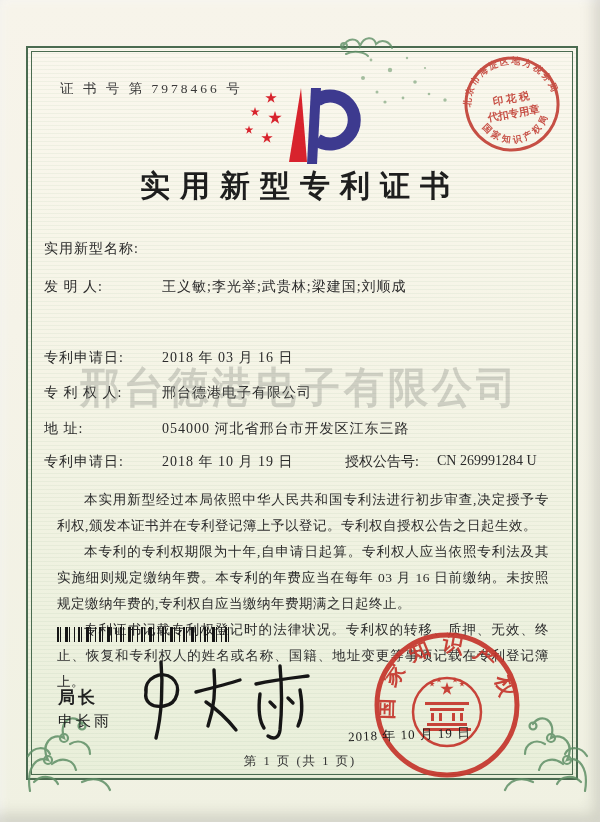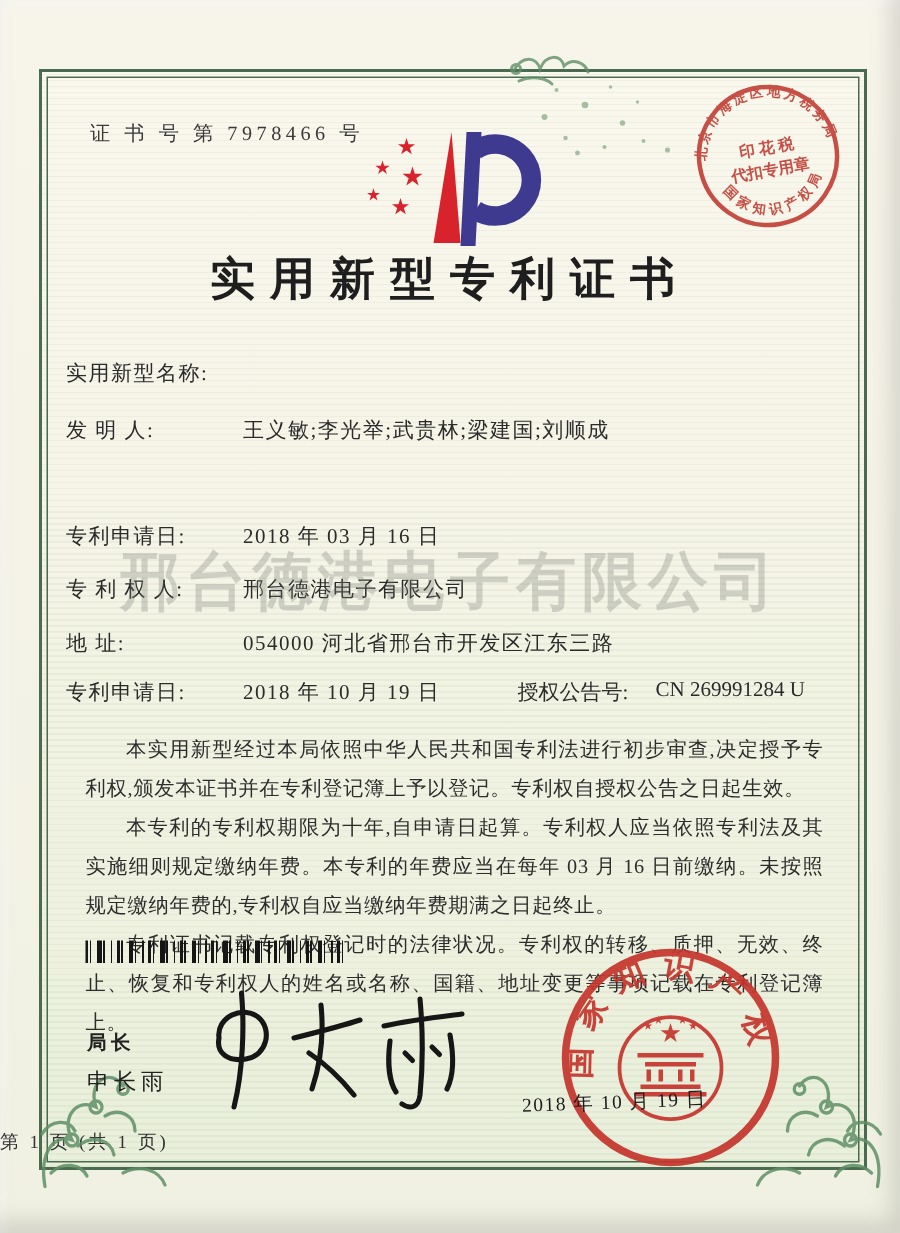--- a/index.html
+++ b/index.html
@@ -49,32 +49,32 @@
   }
   .paras p{margin:0;text-indent:2em;letter-spacing:0.5px;}
   .barcode{
     left:57px;top:627px;width:174px;height:15px;z-index:3;
     background-image:
       repeating-linear-gradient(90deg,#161616 0 2px,transparent 2px 3px,#161616 3px 4px,
         transparent 4px 8px,#161616 8px 11px,transparent 11px 12px,#161616 12px 13px,
         transparent 13px 17px,#161616 17px 18px,transparent 18px 21px);
   }
   .signer-title{left:58px;top:686px;font-family:Liberation Serif, serif;
-    font-size:13px;font-weight:bold;letter-spacing:3px;color:#222;z-index:4;}
+    font-size:17px;font-weight:bold;letter-spacing:3px;color:#222;z-index:4;}
   .signer-name{left:58px;top:712px;font-family:"Liberation Sans","DejaVu Sans",sans-serif;
     font-size:15px;font-weight:normal;letter-spacing:3px;color:#222;z-index:4;}
   .signature{left:128px;top:650px;z-index:6;}
   .tax-stamp{left:458px;top:50px;z-index:7;opacity:0.88;transform:rotate(-10deg);}
   .seal{left:368px;top:626px;z-index:5;opacity:0.92;}
   .seal-date{
     left:348px;top:726px;z-index:6;font-size:13px;letter-spacing:1px;color:#1c1c1c;
     transform:rotate(-2deg);white-space:nowrap;
   }
   .footer{
-    left:0;right:0;top:753px;text-align:left;font-size:12.5px;
+    left:0;right:0;top:753px;text-align:center;font-size:12.5px;
     letter-spacing:2px;color:#333;z-index:2;
   }
   .logo{left:235px;top:82px;z-index:2;}
   .ornament-bl{left:22px;top:686px;z-index:3;}
   .ornament-br{left:498px;top:686px;z-index:3;transform:scaleX(-1);}
   .flourish-top{left:338px;top:28px;z-index:3;}
   .speckles{left:355px;top:48px;z-index:2;opacity:0.6;}
 </style>
 </head>
 <body>

